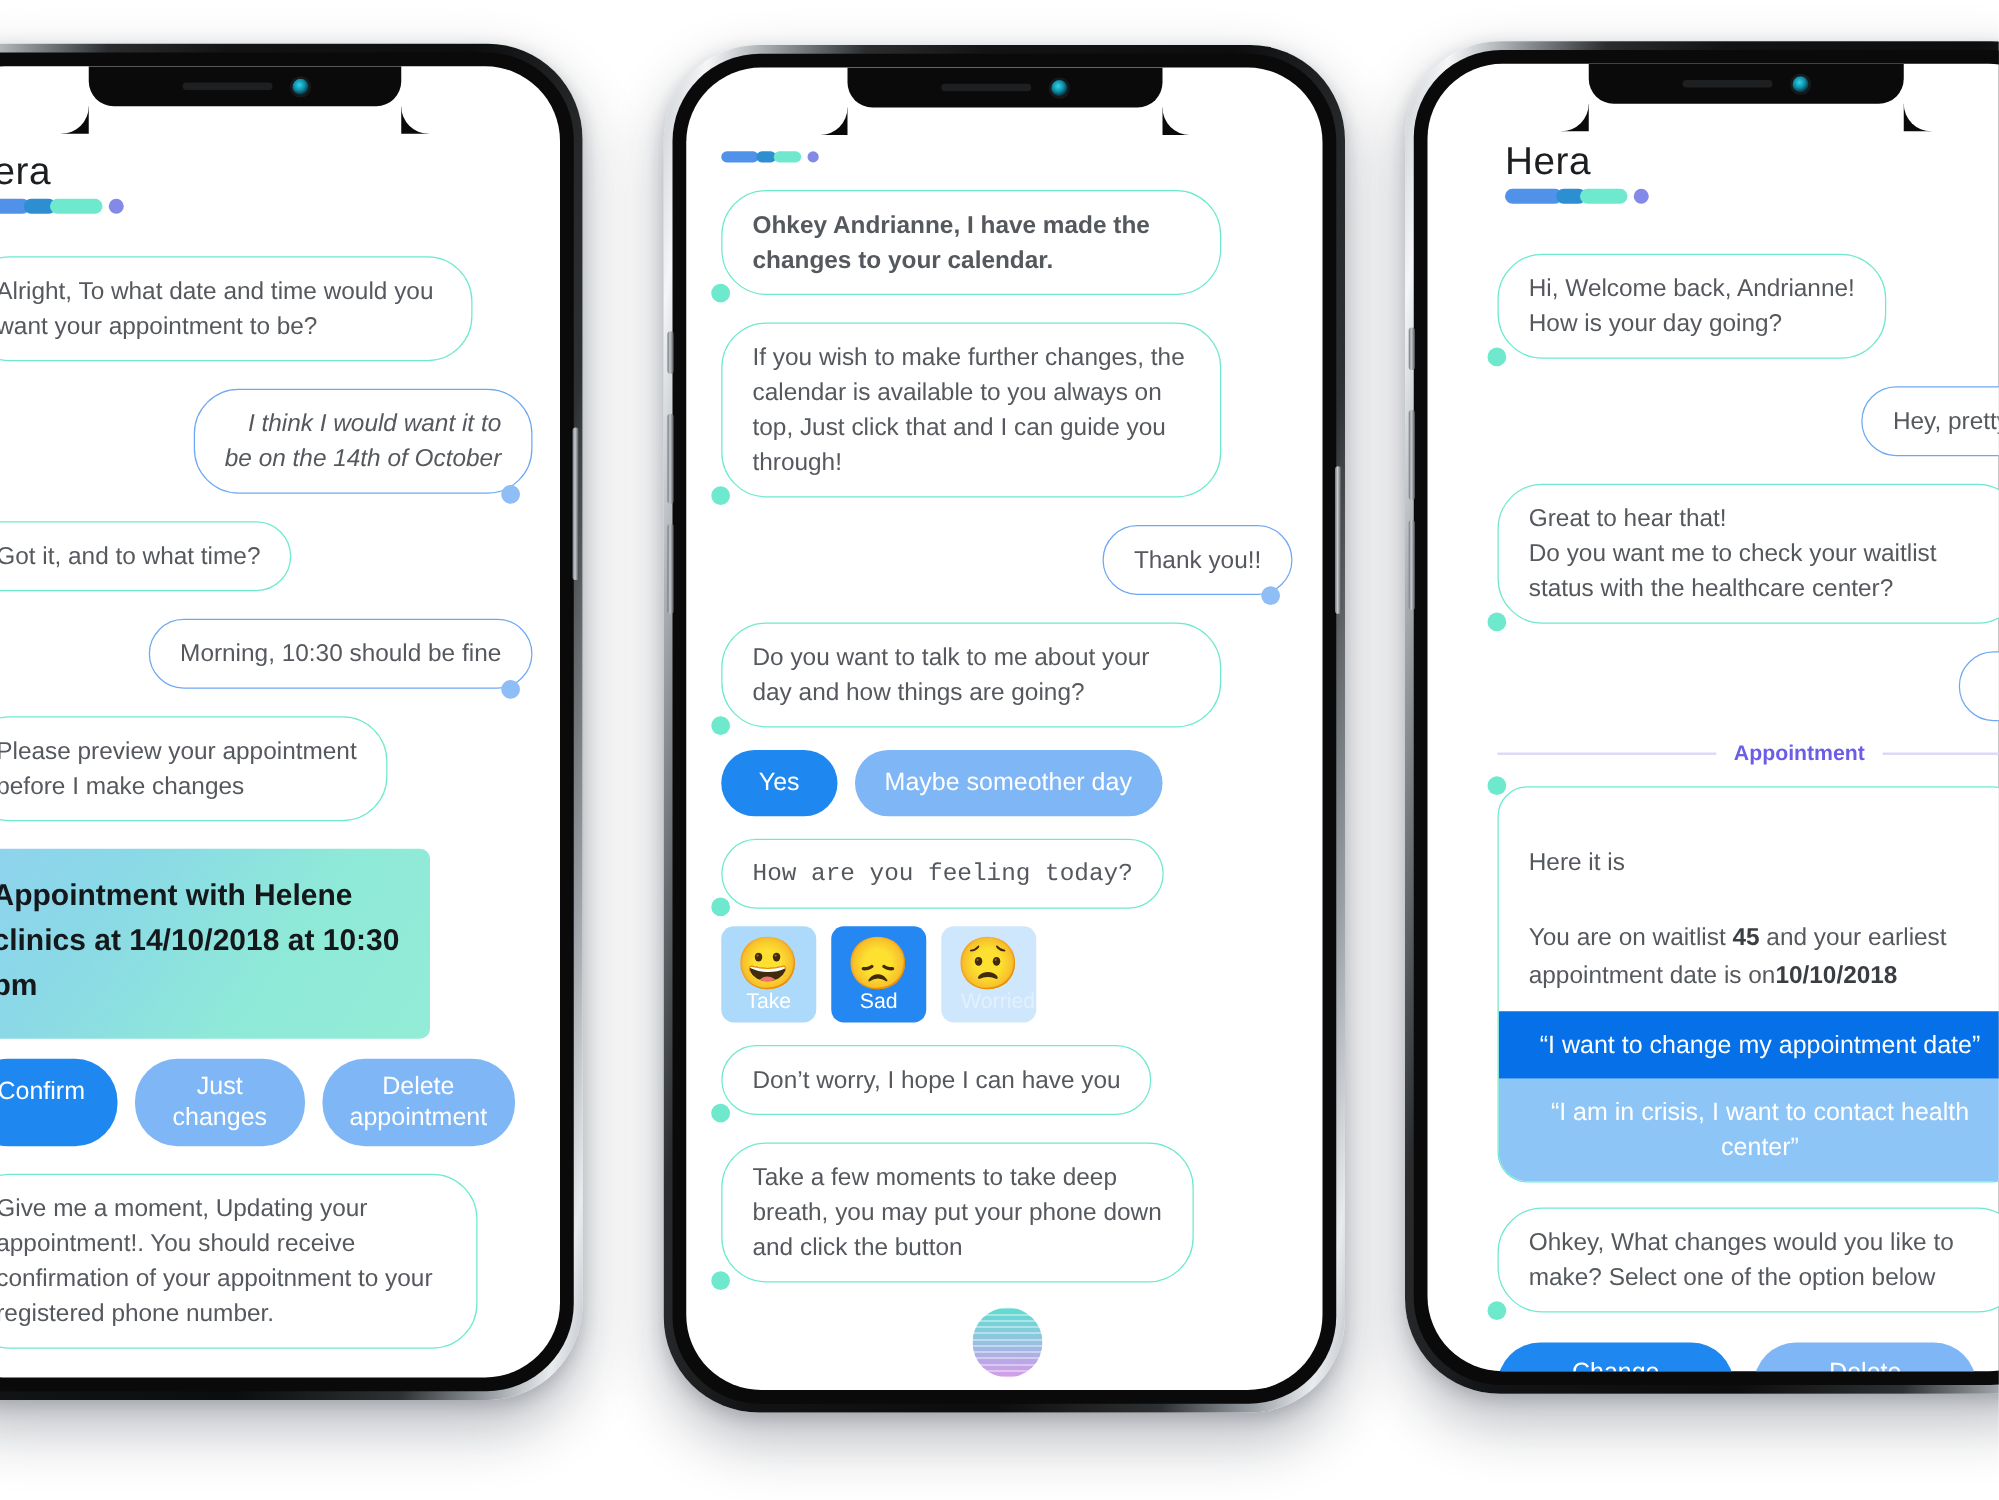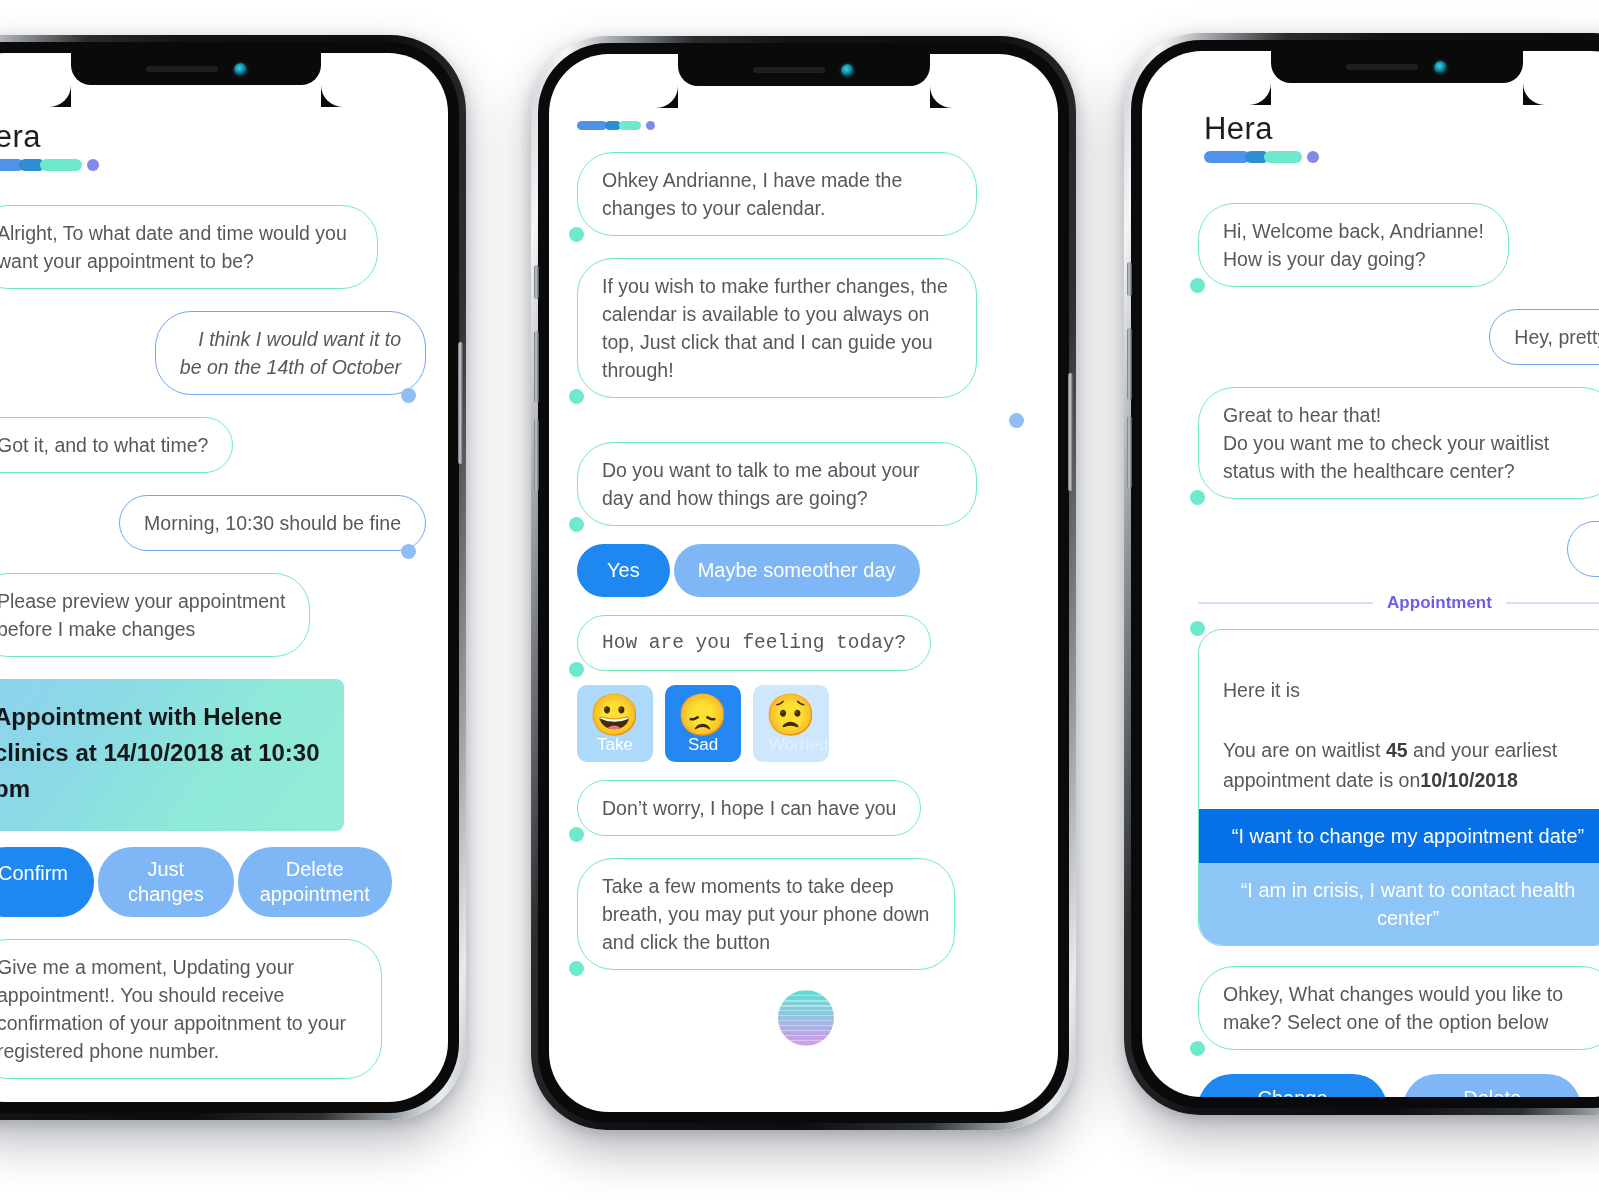--- a/index.html
+++ b/index.html
@@ -151,21 +151,21 @@
     border-radius:8px;
     background:linear-gradient(125deg,#8fd2ef 0%,#8ad9e6 30%,#8fe9d8 65%,#93ecd6 100%);
     padding:20px 22px 24px 22px;
     color:#15181b;
     font-size:24px;
     font-weight:bold;
     line-height:36px;
   }
 
   
-  .pills { display:flex; gap:4px; }
+  .pills { display:flex; gap:14px; }
   .pill {
     border-radius:34px;
     color:#fff;
     text-align:center;
     font-size:20px;
     line-height:25px;
     padding:14px 22px;
     background:#7fb6f5;
     white-space:pre-line;
     cursor:pointer;
@@ -337,30 +337,31 @@
             <span class="bseg b1" style="width:30px;height:9px;"></span>
             <span class="bseg b2" style="width:16px;height:9px;margin-left:-7px;"></span>
             <span class="bseg b3" style="width:22px;height:9px;margin-left:-7px;"></span>
             <span class="bdot" style="width:9px;height:9px;"></span>
           </div>
         </div>
 
         <div class="msg-list" style="top:98px; left:28px; right:24px;">
 
           <div class="row bot" style="margin-bottom:22px;">
-            <div class="bubble" style="max-width:400px;">Ohkey Andrianne, I have made the changes to your calendar.</div>
+            <div class="bubble" style="max-width:400px;font-weight:bold;">Ohkey Andrianne, I have made the changes to your calendar.</div>
             <span class="dot-tail" style="left:-8px;"></span>
           </div>
 
           <div class="row bot" style="margin-bottom:22px;">
             <div class="bubble" style="max-width:400px;">If you wish to make further changes, the calendar is available to you always on top, Just click that and I can guide you through!</div>
             <span class="dot-tail" style="left:-8px;"></span>
           </div>
 
           <div class="row user" style="margin-bottom:22px;">
+            <div class="bubble">Thank you!!</div>
             <span class="dot-tail" style="right:10px; bottom:-8px;"></span>
           </div>
 
           <div class="row bot" style="margin-bottom:18px;">
             <div class="bubble" style="max-width:400px;">Do you want to talk to me about your day and how things are going?</div>
             <span class="dot-tail" style="left:-8px;"></span>
           </div>
 
           <div class="pills" style="margin-bottom:18px;">
             <div class="pill primary" style="padding:14px 30px;">Yes</div>

